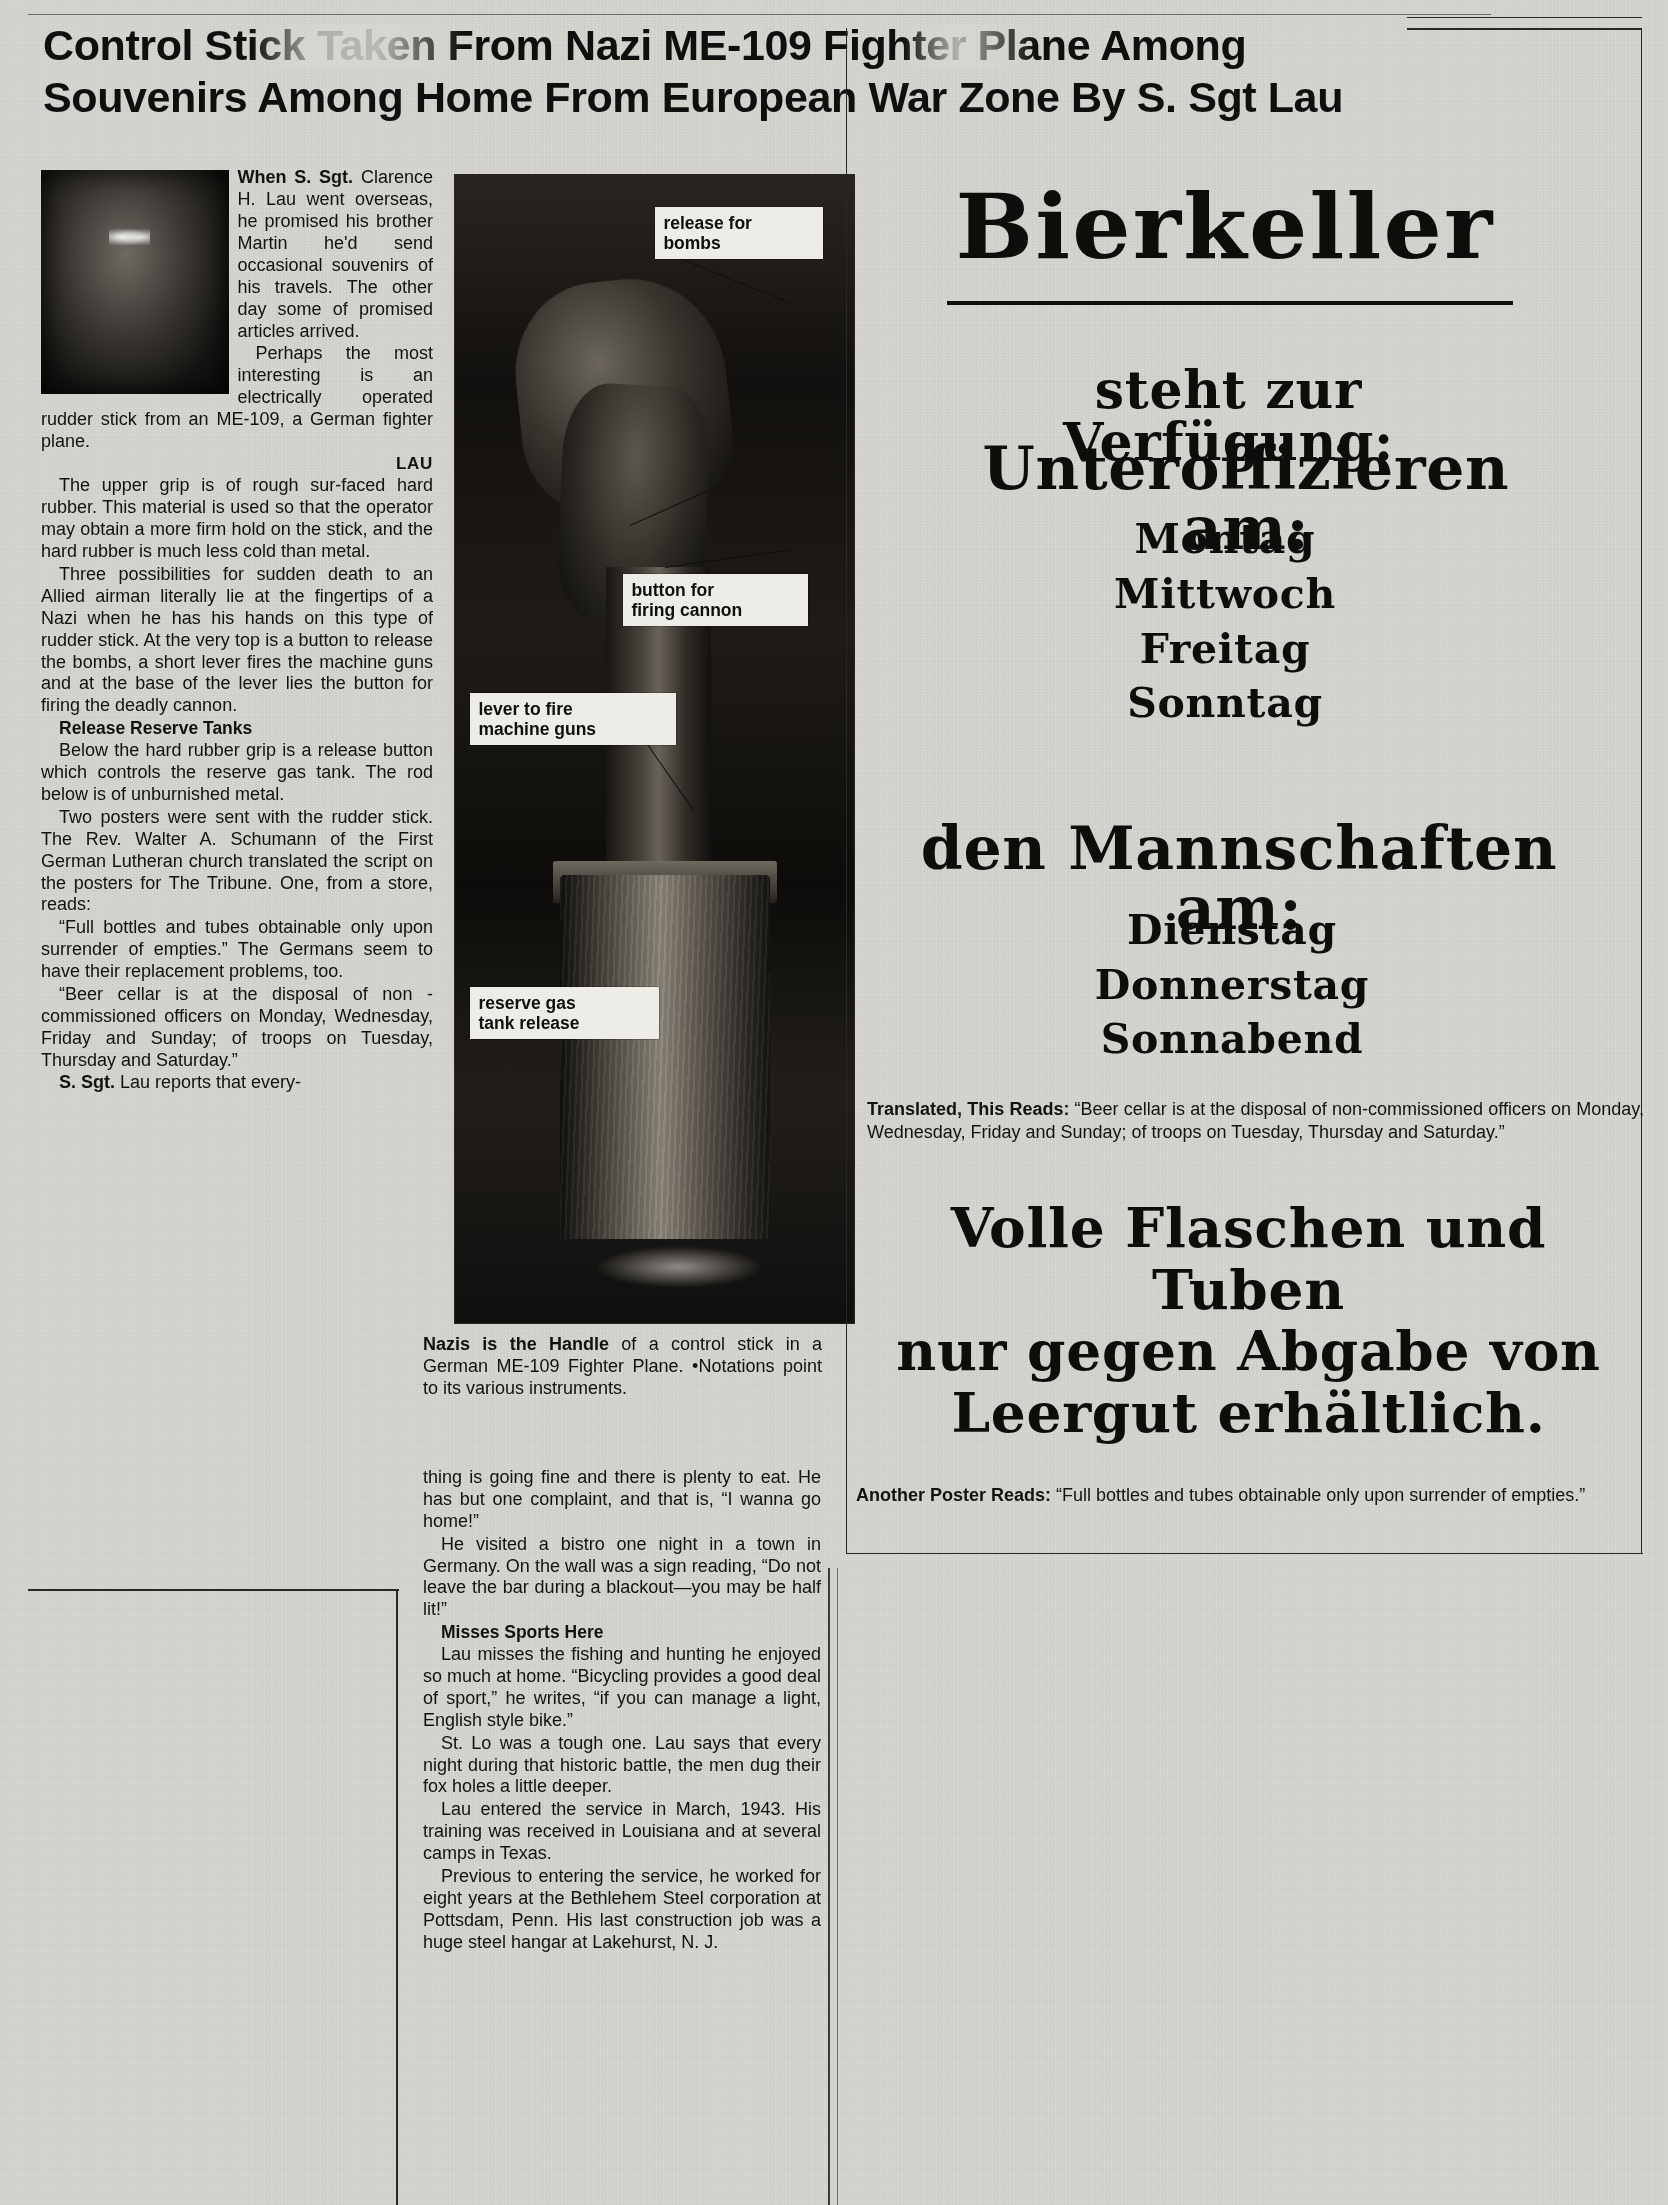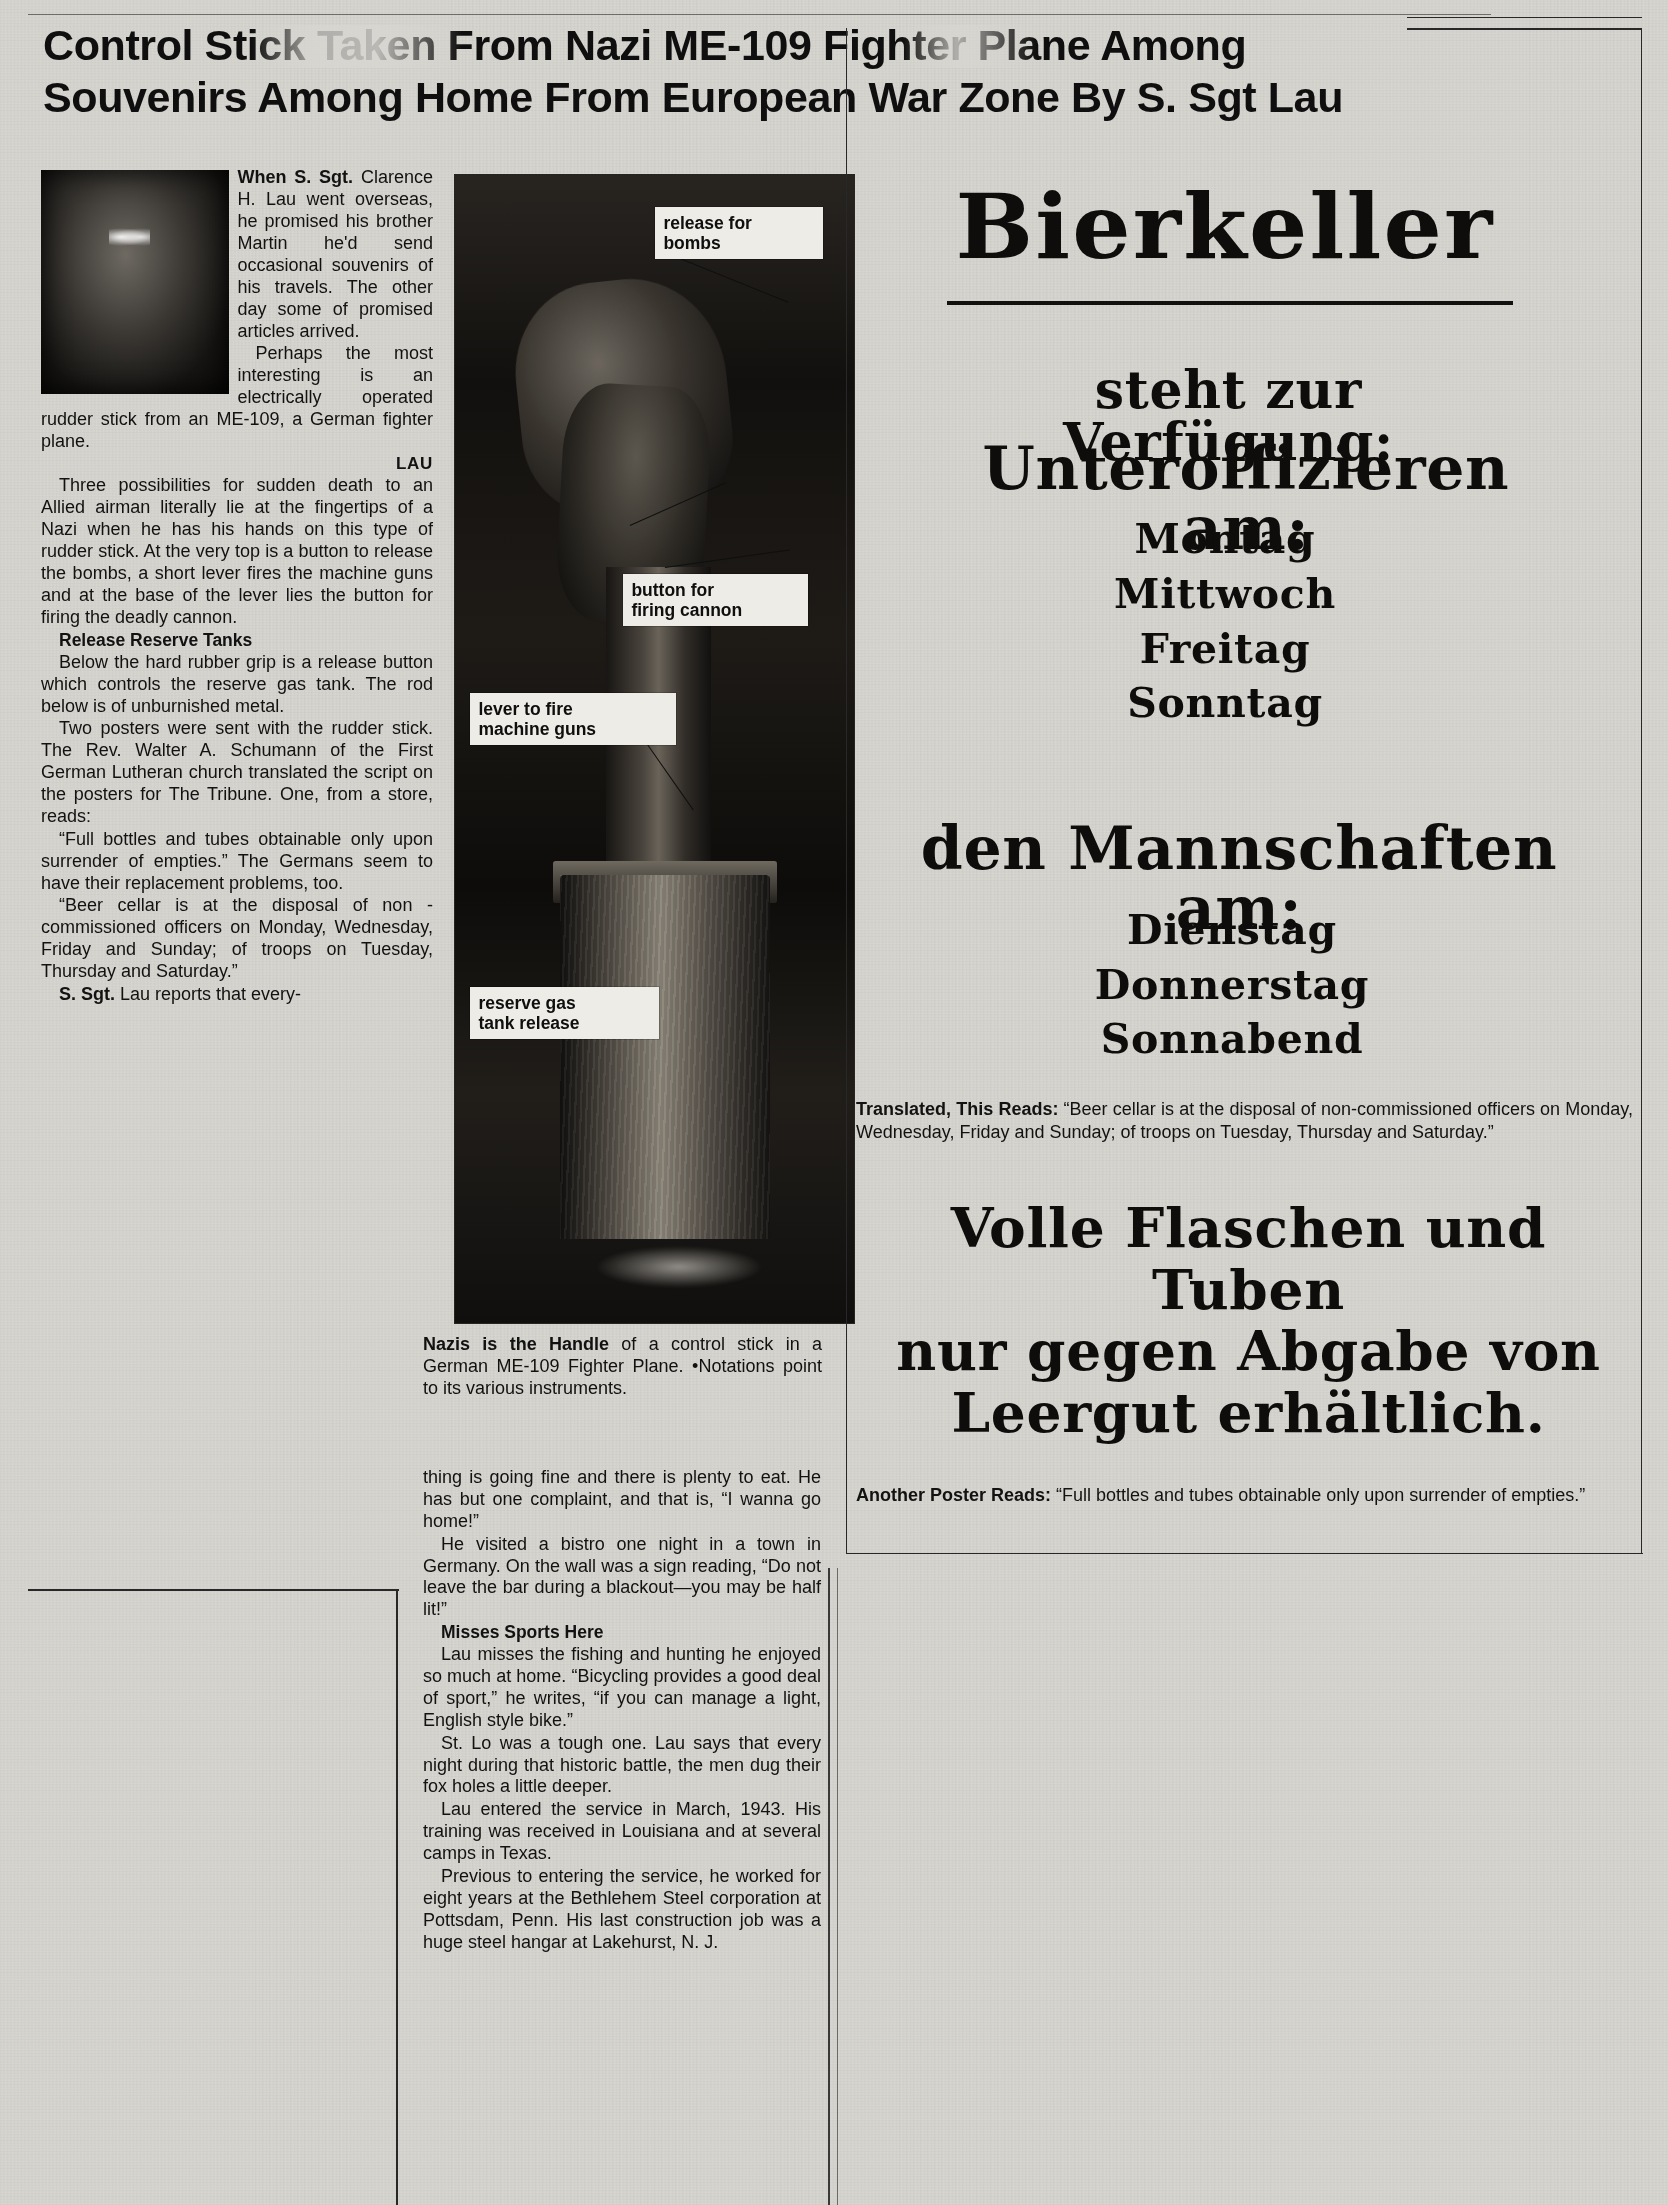--- a/index.html
+++ b/index.html
@@ -338,20 +338,21 @@
   #translated {
     position: absolute;
     left: 856px;
     top: 1098px;
     width: 777px;
     font-family: "Liberation Sans", sans-serif;
     font-size: 18px;
     line-height: 1.25;
     color: #141414;
     text-align: justify;
+    padding-left: 11px;
   }
   #translated b { font-weight: bold; }
 
   #frak-bottom {
     position: absolute;
     left: 860px;
     top: 1197px;
     width: 777px;
     font-family: "DejaVu Serif", serif;
     font-weight: bold;
@@ -439,20 +440,21 @@
     <div class="line line2">Souvenirs Among Home From European War Zone By S. Sgt Lau</div>
   </div>
   <div id="hl-fade"></div>
   <div id="hl-fade2"></div>
 
   <div class="col" id="col1">
     <div id="portrait"></div>
     <p class="noind"><span class="lead">When S. Sgt.</span><span> Clarence H. Lau went overseas, he promised his brother Martin he'd send occasional souvenirs of his travels. The other day some of promised articles arrived.</span></p>
     <p>Perhaps the most interesting is an electrically operated rudder stick from an ME-109, a German fighter plane.</p>
     <div id="portrait-caption">LAU</div>
+    <p>The upper grip is of rough sur-faced hard rubber. This material is used so that the operator may obtain a more firm hold on the stick, and the hard rubber is much less cold than metal.</p>
     <p>Three possibilities for sudden death to an Allied airman literally lie at the fingertips of a Nazi when he has his hands on this type of rudder stick. At the very top is a button to release the bombs, a short lever fires the machine guns and at the base of the lever lies the button for firing the deadly cannon.</p>
     <p class="subhead">Release Reserve Tanks</p>
     <p>Below the hard rubber grip is a release button which controls the reserve gas tank. The rod below is of unburnished metal.</p>
     <p>Two posters were sent with the rudder stick. The Rev. Walter A. Schumann of the First German Lutheran church translated the script on the posters for The Tribune. One, from a store, reads:</p>
     <p>“Full bottles and tubes obtainable only upon surrender of empties.” The Germans seem to have their replacement problems, too.</p>
     <p>“Beer cellar is at the disposal of non - commissioned officers on Monday, Wednesday, Friday and Sunday; of troops on Tuesday, Thursday and Saturday.”</p>
     <p><span class="lead">S. Sgt.</span><span> Lau reports that every-</span></p>
   </div>
 
   <div id="photo">

